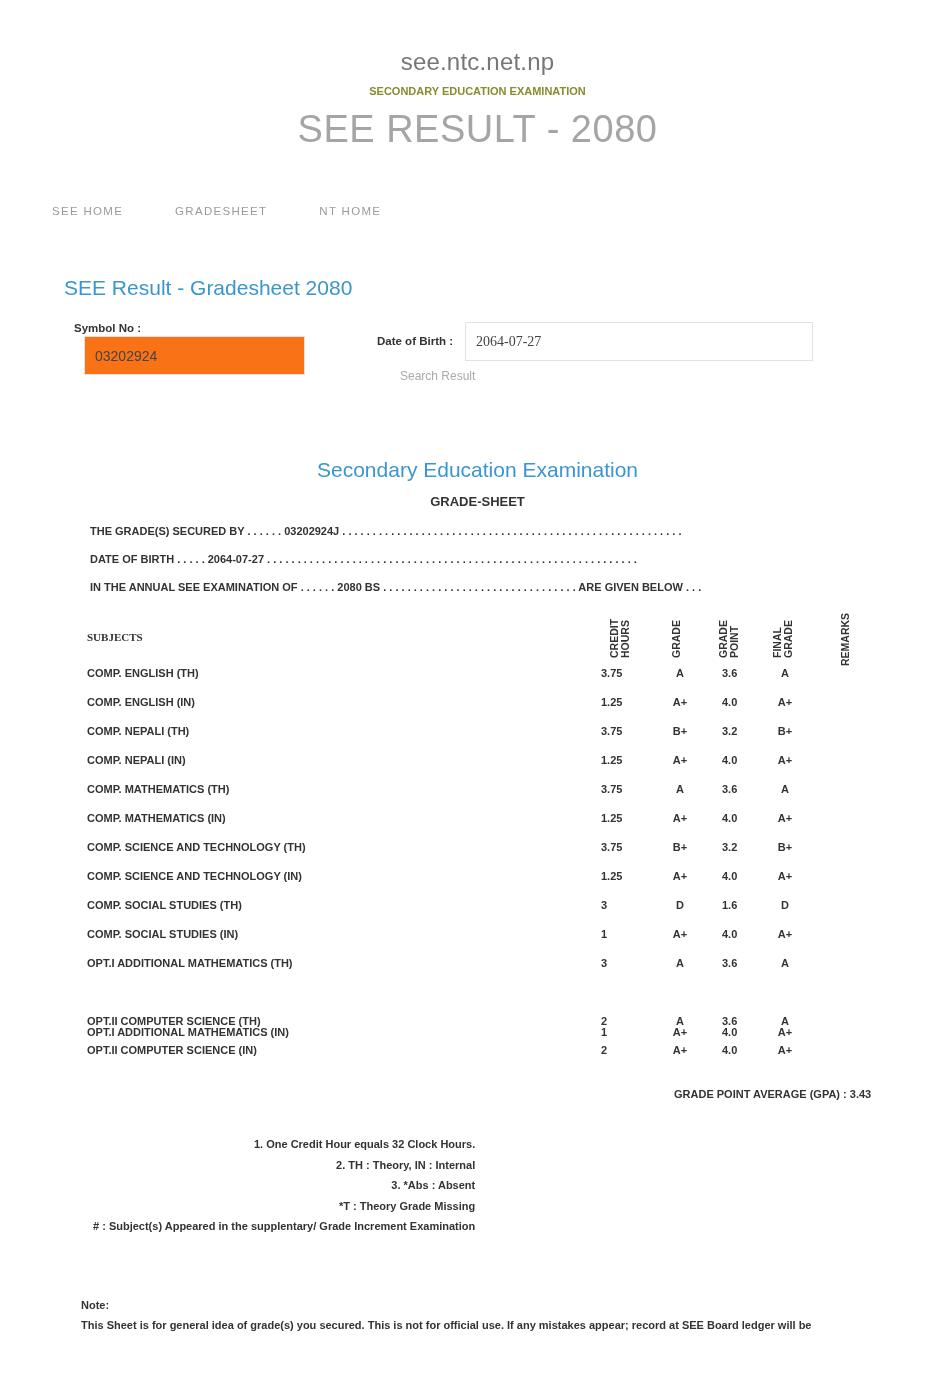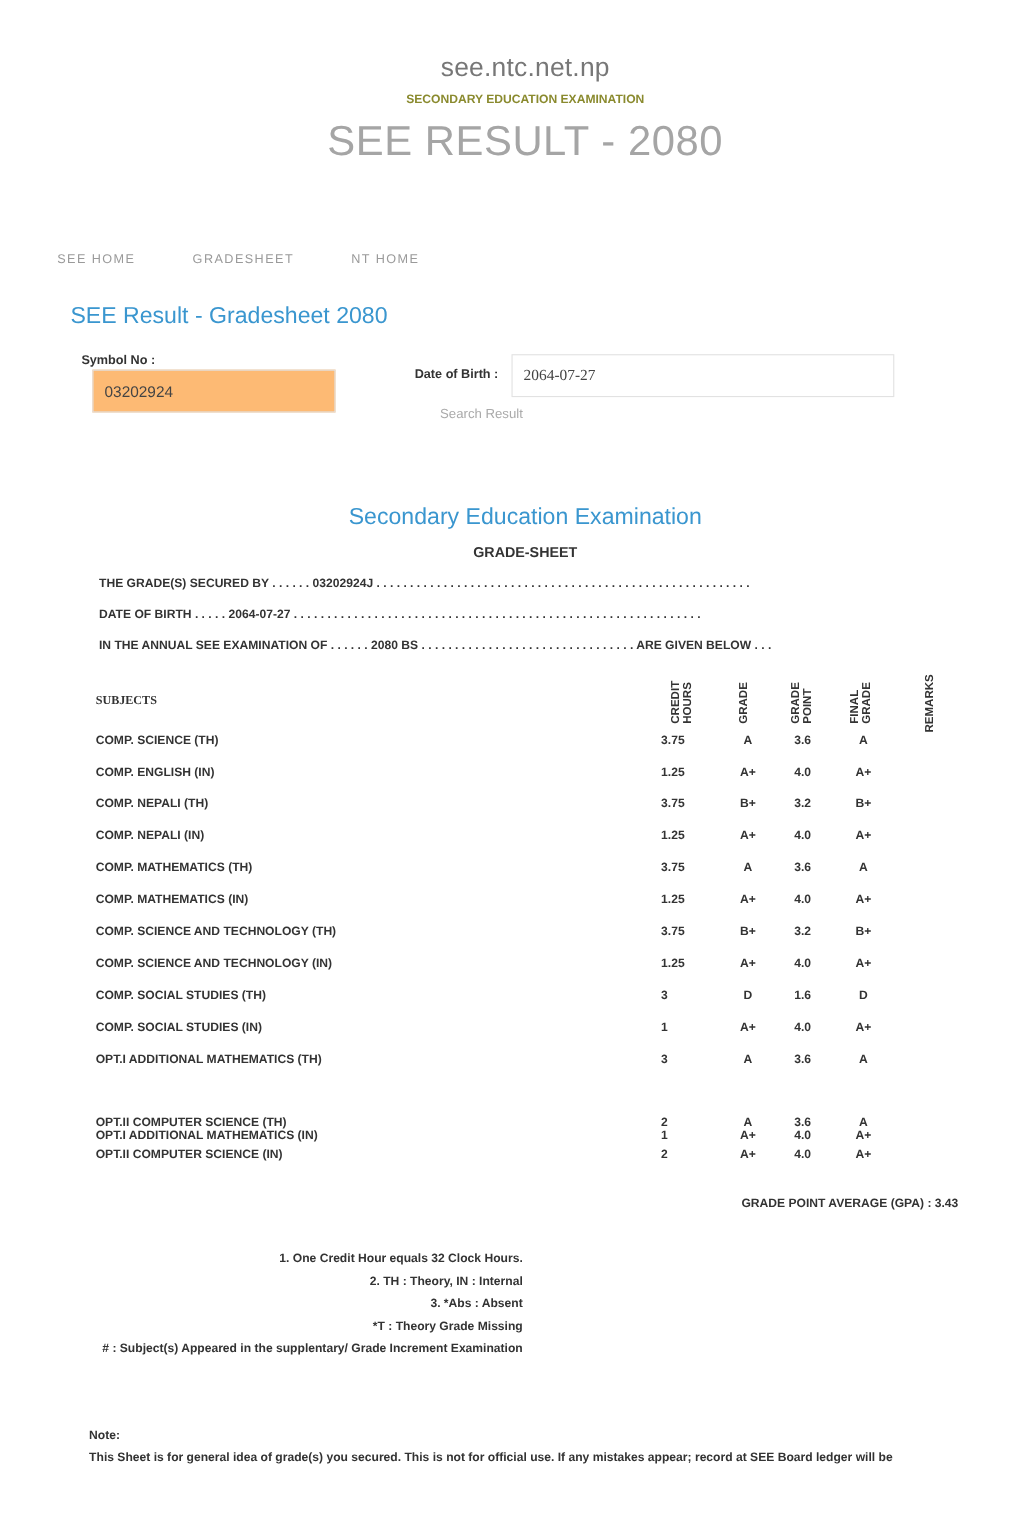--- a/index.html
+++ b/index.html
@@ -7,28 +7,28 @@
     body { font-family: "Liberation Sans", sans-serif; color: #444; position: relative; }
     .site-domain { position: absolute; top: 48px; left: 0; width: 955px; text-align: center;
       font-size: 24px; color: #777; font-weight: normal; letter-spacing: 0.2px; }
     .site-sub { position: absolute; top: 85px; left: 0; width: 955px; text-align: center;
       font-size: 11px; font-weight: bold; color: #8a8a2e; }
     .site-title { position: absolute; top: 108px; left: 0; width: 955px; text-align: center;
       font-size: 38px; color: #a5a5a5; font-weight: normal; letter-spacing: 0.5px; }
 
     .nav { position: absolute; top: 205px; left: 52px; display: flex; }
     .nav a { font-size: 11.5px; color: #9a9a9a; letter-spacing: 1.3px; text-decoration: none;
-      margin-right: 52px; cursor: pointer; margin-top: 25px; }
+      margin-right: 52px; cursor: pointer; }
 
     .page-heading { position: absolute; top: 276px; left: 64px; font-size: 21px; color: #3a96cf; font-weight: normal; }
 
     .symbol-label { position: absolute; top: 322px; left: 74px; font-size: 11.5px; font-weight: bold; color: #333; }
     .symbol-input { position: absolute; top: 336px; left: 84px; width: 221px; height: 39px;
       border: 1px solid #e2e2e2; font-size: 14px; color: #444; padding: 0 10px;
-      font-family: "Liberation Sans", sans-serif; background: #fdba74; }
+      font-family: "Liberation Sans", sans-serif; background: #f97316; }
     .dob-label { position: absolute; top: 335px; left: 377px; font-size: 11.5px; font-weight: bold; color: #333; }
     .dob-input { position: absolute; top: 322px; left: 465px; width: 348px; height: 39px;
       border: 1px solid #e2e2e2; font-size: 14px; color: #444; padding: 0 10px;
       font-family: Liberation Serif, serif; background: #fff; }
     .search-btn { position: absolute; top: 369px; left: 400px; font-size: 12px; color: #aaa;
       background: none; border: none; cursor: pointer; font-family: "Liberation Sans", sans-serif; }
 
     .sheet-title { position: absolute; top: 458px; left: 0; width: 955px; text-align: center;
       font-size: 21px; color: #3a96cf; font-weight: normal; }
     .sheet-sub { position: absolute; top: 494px; left: 0; width: 955px; text-align: center;
@@ -88,21 +88,21 @@
 
 <div>
   <div class="th-subjects">SUBJECTS</div>
   <div class="vhead" style="left:609px; top:612px; height:46px; width:24px;">CREDIT HOURS</div>
   <div class="vhead" style="left:671px; top:612px; height:46px; width:12px;">GRADE</div>
   <div class="vhead" style="left:718px; top:612px; height:46px; width:24px;">GRADE POINT</div>
   <div class="vhead" style="left:772px; top:612px; height:46px; width:24px;">FINAL GRADE</div>
   <div class="vhead" style="left:840px; top:606px; height:60px; width:12px;">REMARKS</div>
 
   <div class="row" style="top:667px;">
-    <span class="c-subj">COMP. SCIENCE (TH)</span>
+    <span class="c-subj">COMP. ENGLISH (TH)</span>
     <span class="c-ch">3.75</span>
     <span class="c-gr">A</span>
     <span class="c-gp">3.6</span>
     <span class="c-fg">A</span>
   </div>
   <div class="row" style="top:696px;">
     <span class="c-subj">COMP. ENGLISH (IN)</span>
     <span class="c-ch">1.25</span>
     <span class="c-gr">A+</span>
     <span class="c-gp">4.0</span>

